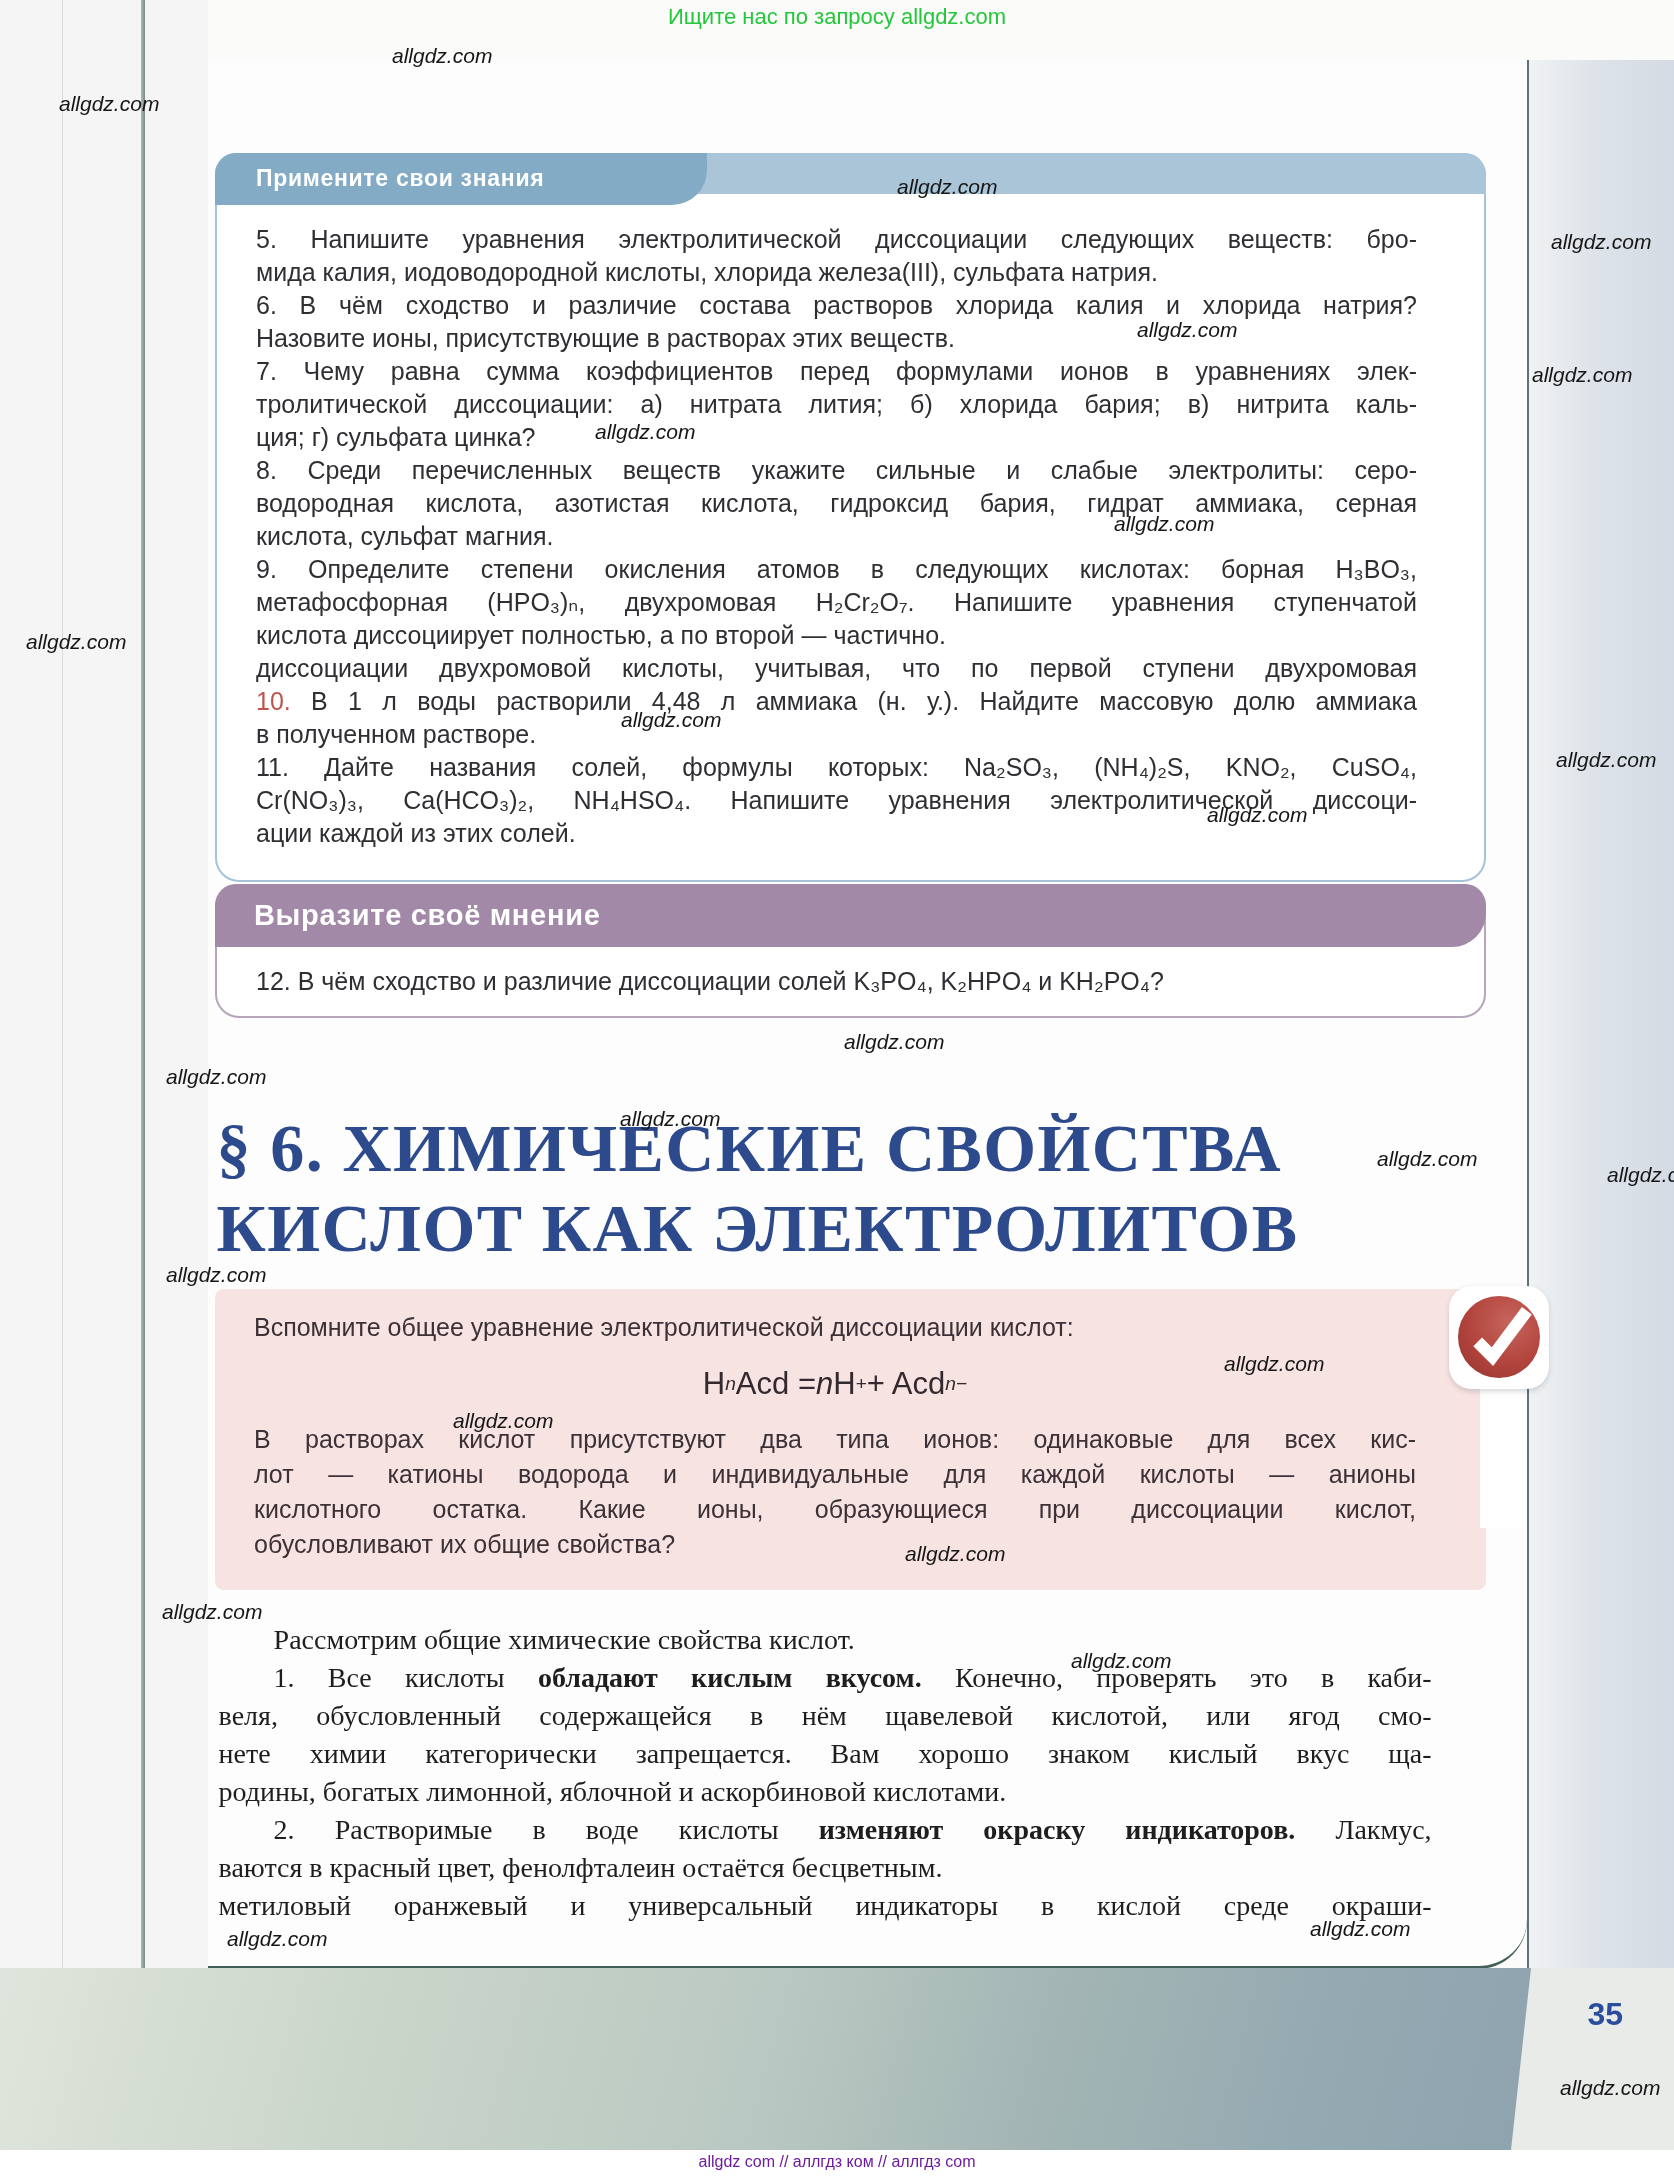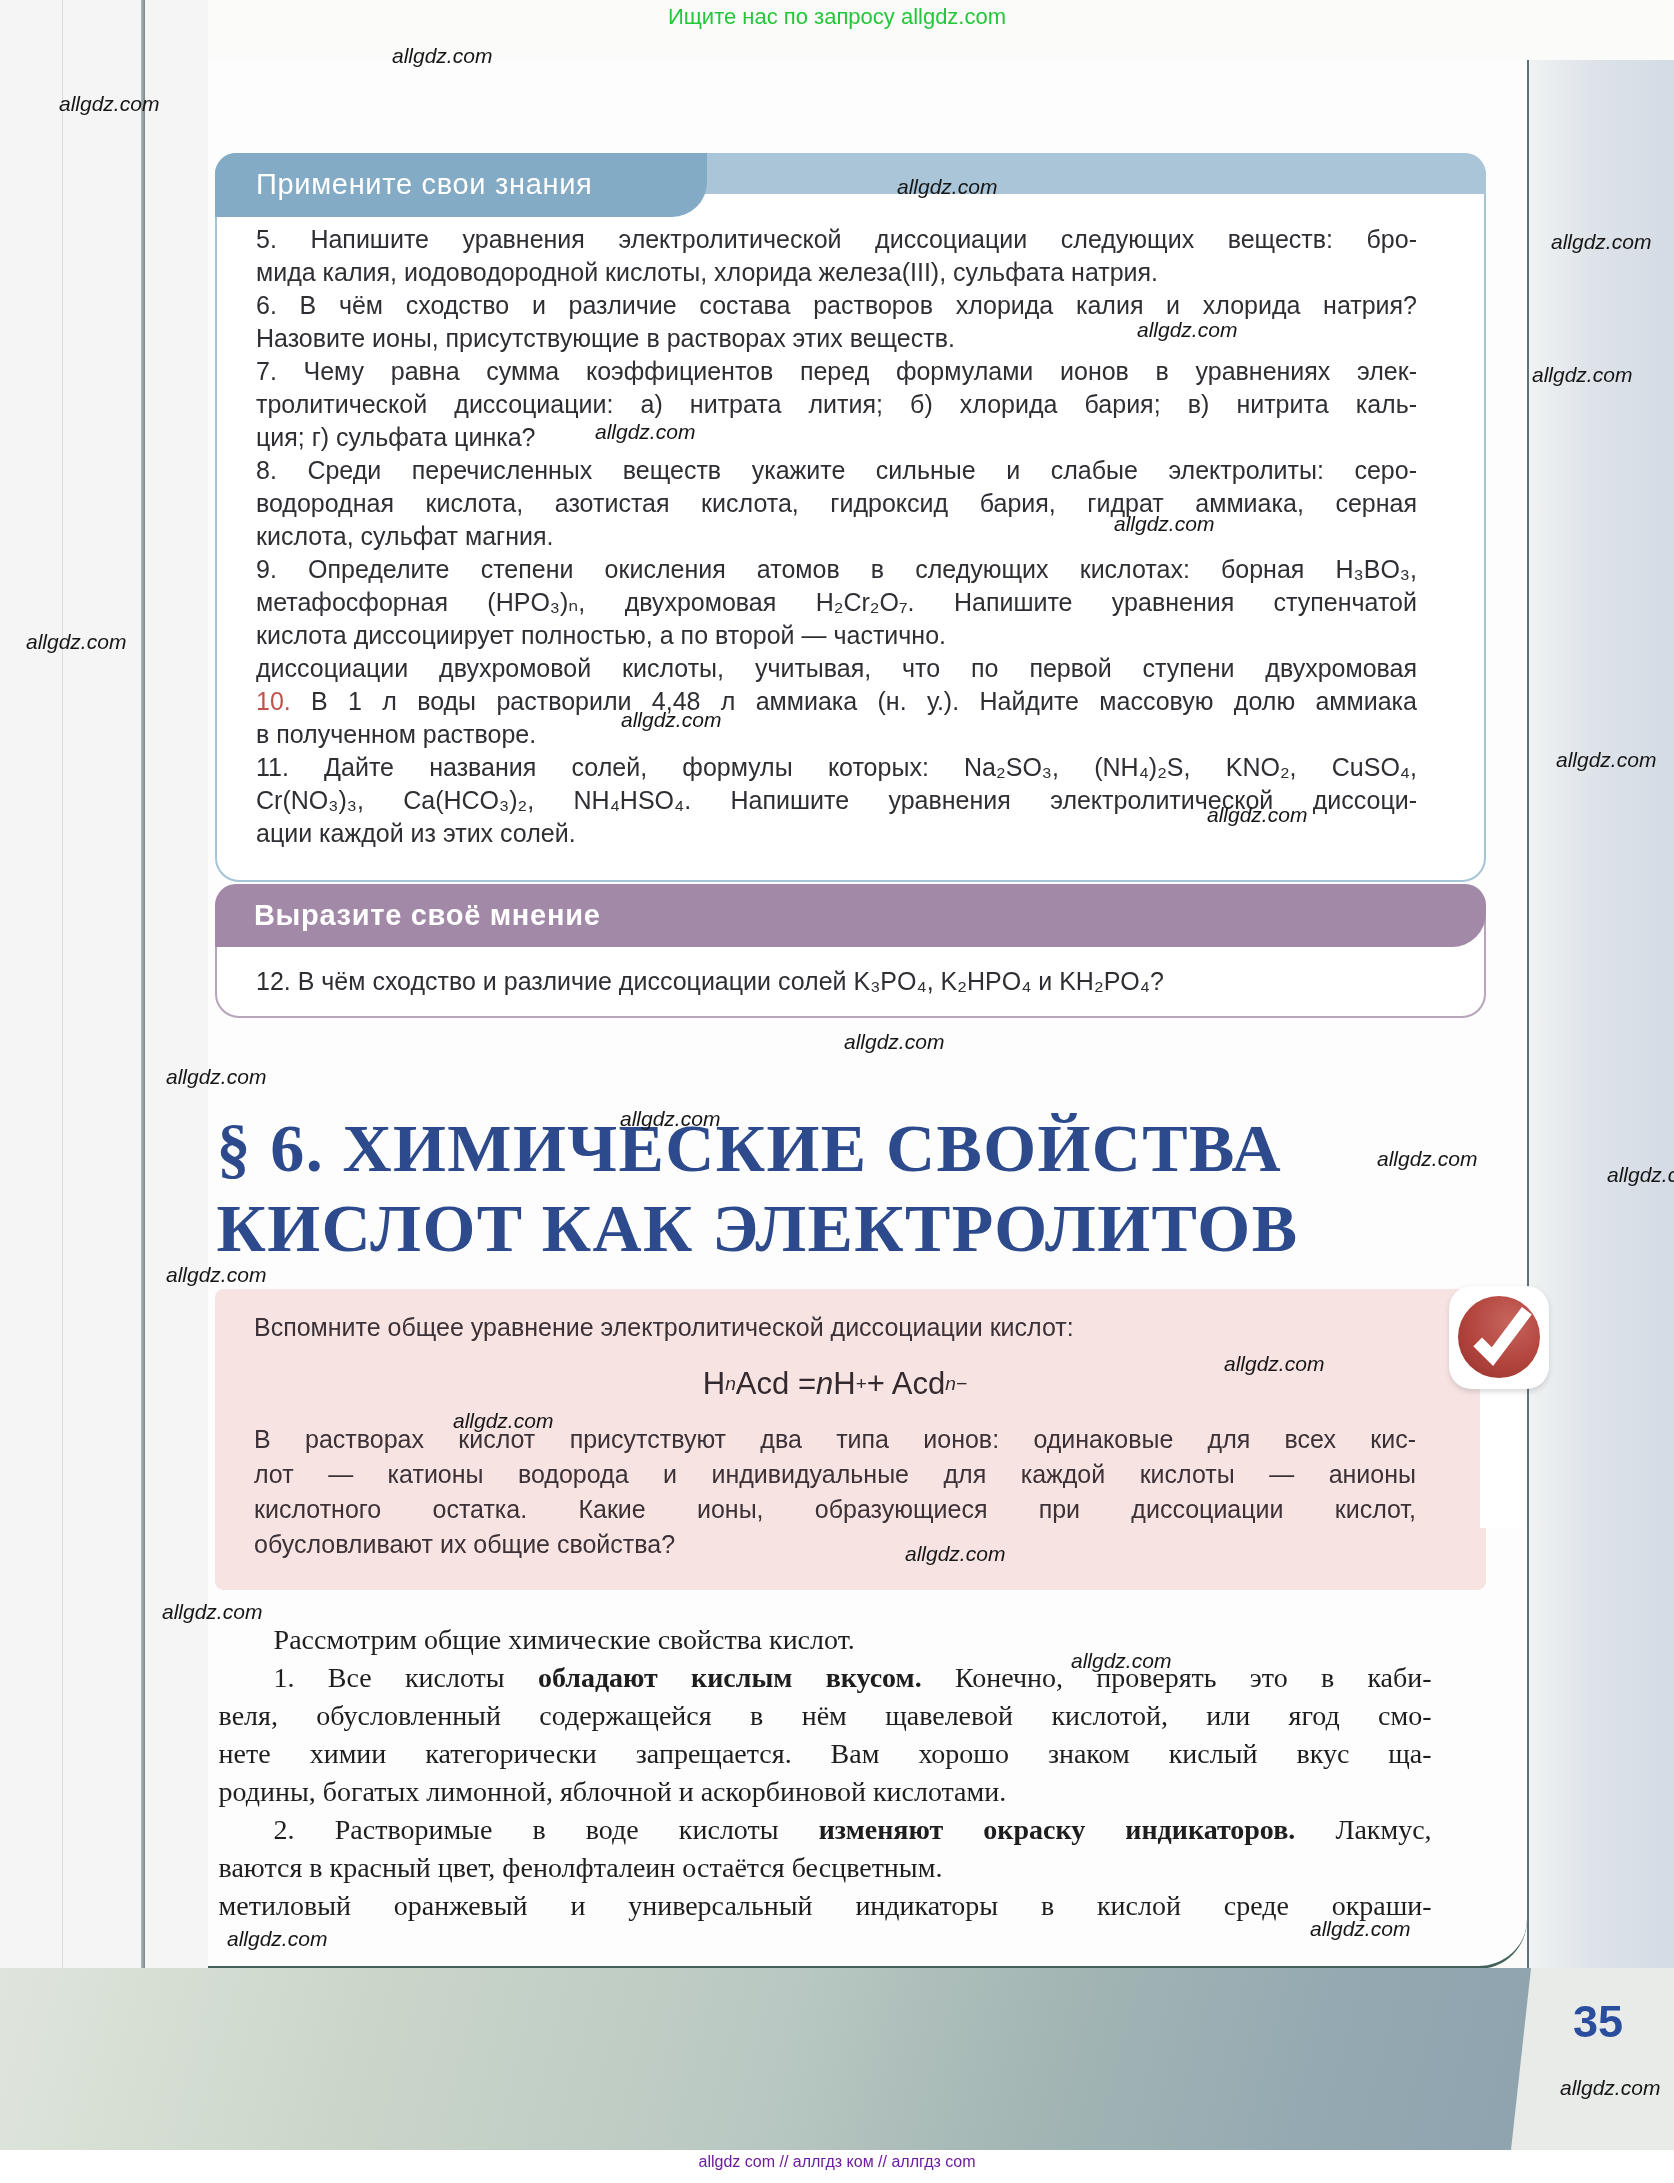--- a/index.html
+++ b/index.html
@@ -12,34 +12,34 @@
           background:linear-gradient(to right,#b3bbba,#79878a);}
   .page{position:absolute;left:208px;top:60px;width:1319px;height:1909px;background:#fdfdfd;
         border-bottom:3.5px solid #41605a;border-bottom-right-radius:49px;box-sizing:border-box;}
   .right-band{position:absolute;left:1527px;top:60px;width:147px;height:1909px;
         border-left:2.8px solid #5f727a;box-sizing:border-box;
         background:linear-gradient(to right,#f0f2f3,#dde3e9 45%,#d4dbe4);}
   .bottom-band{position:absolute;left:0;top:1968px;width:1674px;height:182px;
         background:linear-gradient(105deg,#dfe5dc 0%,#cbd6ca 22%,#b9c8c2 46%,#a3b6b4 62%,#95a9b2 78%,#8fa3af 92%);}
   .corner-light{position:absolute;right:0;top:0;width:163px;height:100%;background:#e9ebe9;
         clip-path:polygon(20px 0,100% 0,100% 100%,0 100%);}
-  .page-num{position:absolute;right:51px;top:28px;color:#2b4d9e;font-weight:bold;font-size:45px;}
+  .page-num{position:absolute;right:51px;top:28px;color:#2b4d9e;font-weight:bold;font-size:32px;}
   .footer-strip{position:absolute;left:0;top:2150px;width:1674px;height:33px;background:#ffffff;}
   .footer-text{display:block;text-align:center;margin-top:2.8px;color:#6d1c9f;font-size:16px;}
   .promo{position:absolute;left:0;right:0;top:3.5px;text-align:center;color:#23c73a;font-size:22px;}
   
   .wm{position:absolute;color:#161616;font-size:21px;white-space:nowrap;z-index:40;font-style:italic;}
   
   .box-apply{position:absolute;left:7px;top:93px;width:1271px;height:729px;background:#ffffff;
         border:2.1px solid #a6c4d8;border-radius:24px;box-sizing:border-box;}
   .apply-strip{position:absolute;left:-2.1px;top:-2.1px;right:-2.1px;height:41px;background:#a9c5d7;
         border-radius:21px 21px 0 0;}
-  .apply-label{position:absolute;left:-2.1px;top:-2.1px;width:492px;height:64px;background:#84abc5;
+  .apply-label{position:absolute;left:-2.1px;top:-2.1px;width:492px;height:52px;background:#84abc5;
         border-radius:21px 0 35px 0;display:flex;align-items:center;padding-left:41px;box-sizing:border-box;
-        color:#ffffff;font-weight:normal;font-size:29px;letter-spacing:0.7px;}
+        color:#ffffff;font-weight:bold;font-size:23px;letter-spacing:0.7px;}
   .tasks{position:absolute;left:39px;top:68px;width:1161px;}
   .tline{font-size:25px;line-height:33px;color:#2e2e33;white-space:nowrap;}
   .tline.j{white-space:normal;text-align:justify;text-align-last:justify;}
   .seg-r{color:#c0544c;}
   .seg-b{font-weight:bold;}
   .seg-i{font-style:italic;}
   .seg-sub{font-size:62%;vertical-align:-0.25em;}
   .seg-sup{font-size:62%;vertical-align:0.5em;}
   .box-opinion{position:absolute;left:7px;top:824px;width:1271px;height:134px;background:#ffffff;
         border:2.1px solid #b6a5bb;border-radius:24px;box-sizing:border-box;}

